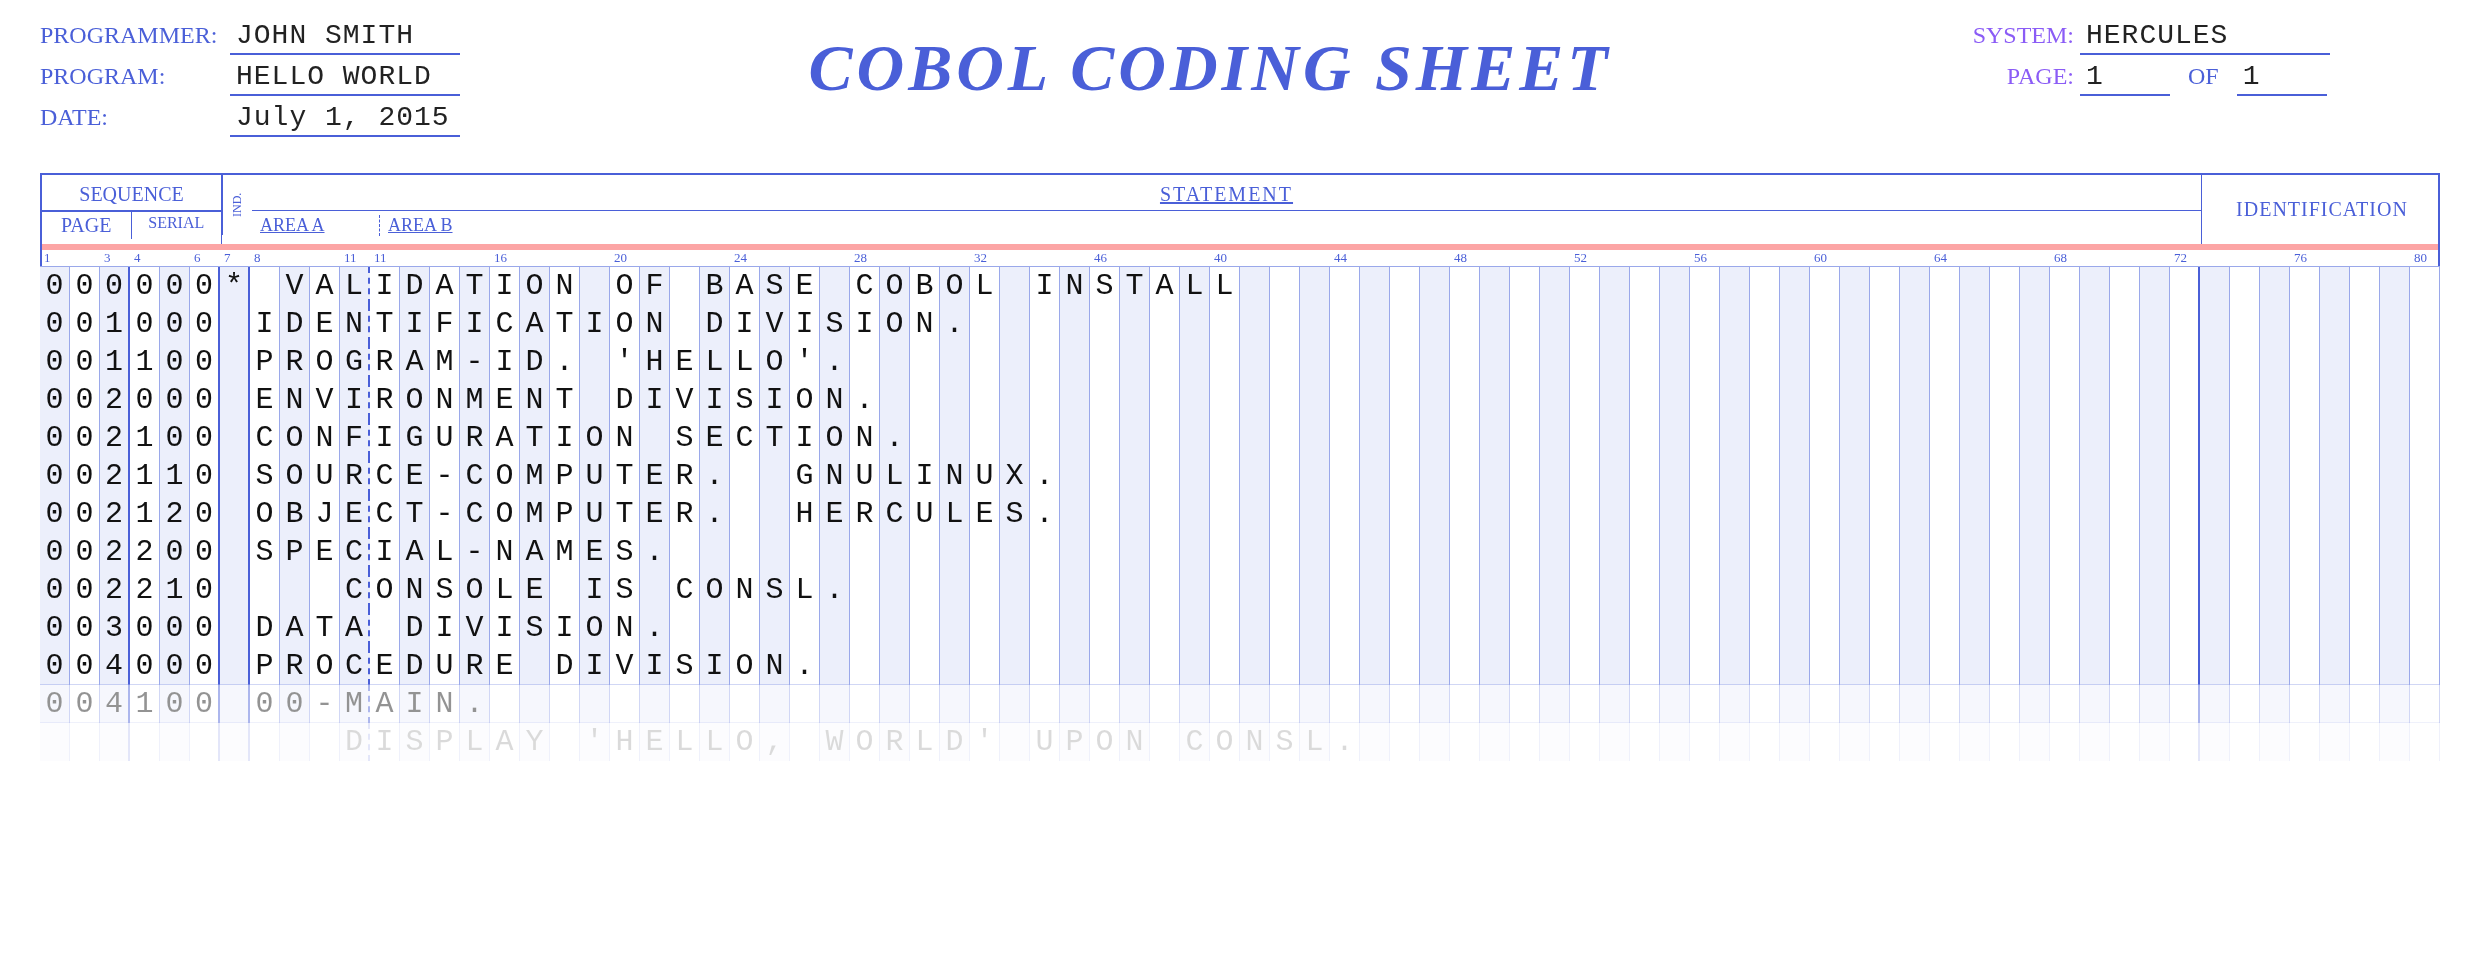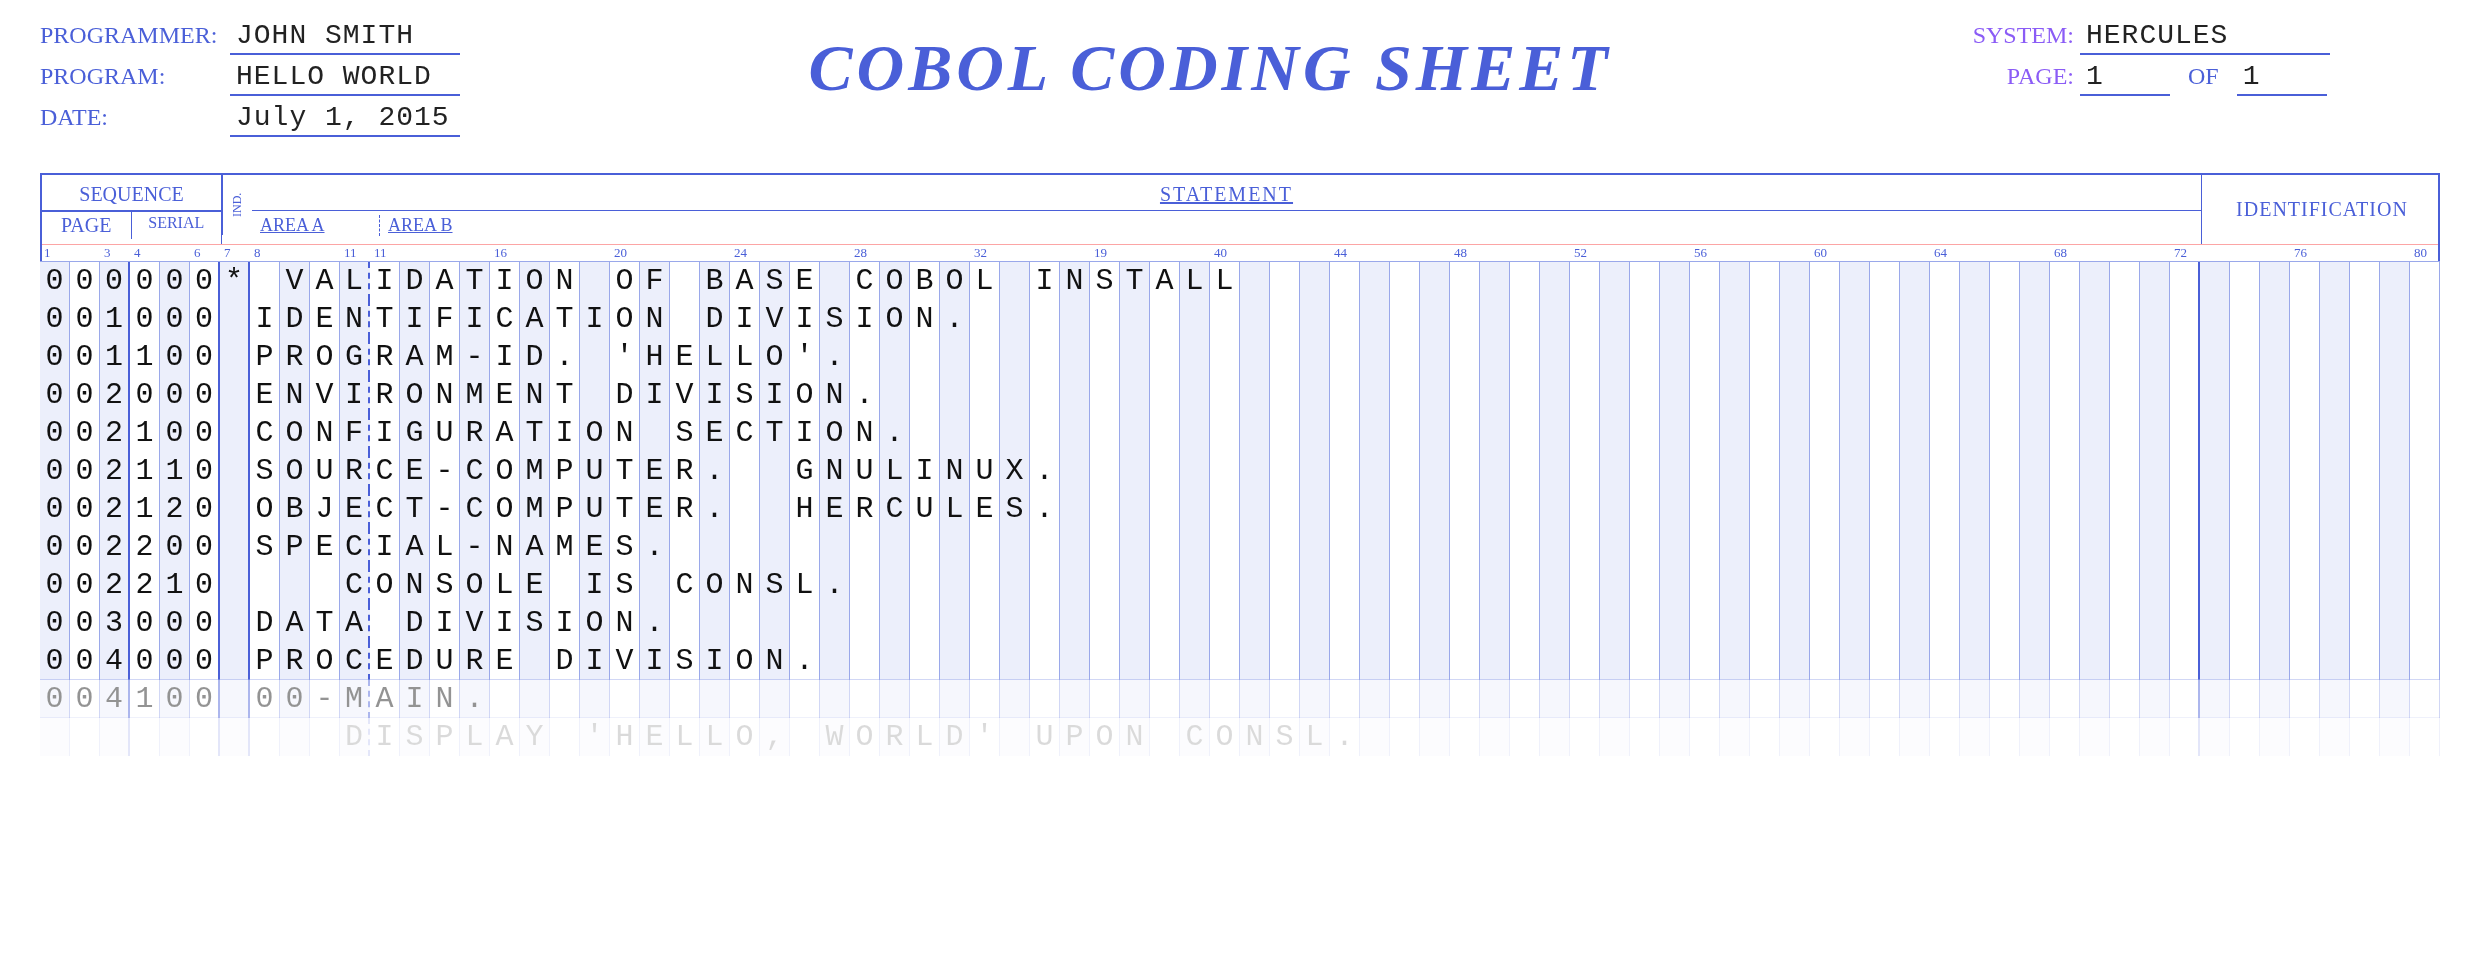--- a/index.html
+++ b/index.html
@@ -79,21 +79,21 @@
   
   .grid-wrap {
     border: 2px solid #4a5fd8;
     border-bottom: none;
   }
   .gridhead-row1 {
     display: flex;
     font-size: 20px;
     color: #4a5fd8;
     text-align: center;
-    border-bottom: 1px solid #fca5a5;
+    border-bottom: 6px solid #fca5a5;
   }
   .gridhead-row1 > div { border-right: 1px solid #4a5fd8; padding: 4px 0; }
   .gridhead-row1 > div:last-child { border-right: none; }
   .gh-ind  { flex: 0 0 calc(var(--cw)*1); font-size: 12px; writing-mode: vertical-rl; transform: rotate(180deg); padding: 2px 0; height: 60px; display:flex; align-items:center; justify-content:center; }
   .gh-stmt-wrap { flex: 0 0 calc(var(--cw)*65); display:flex; flex-direction:column;text-decoration:underline; }
   .gh-stmt { border-bottom: 1px solid #4a5fd8; padding:4px 0; letter-spacing:2px; }
   .gh-areas { display:flex; font-size:18px; padding:4px 0 4px 8px; text-align:left; }
   .gh-area-a { flex:0 0 calc(var(--cw)*4); border-right:1px dashed #4a5fd8; }
   .gh-area-b { padding-left:8px; }
   .gh-ident{ flex: 0 0 calc(var(--cw)*8); display:flex; align-items:center; justify-content:center; letter-spacing:1px;text-align:right; }
@@ -231,21 +231,21 @@
         <span></span>
         <span></span>
         <span>28</span>
         <span></span>
         <span></span>
         <span></span>
         <span>32</span>
         <span></span>
         <span></span>
         <span></span>
-        <span>19</span>
+        <span>46</span>
         <span></span>
         <span></span>
         <span></span>
         <span>40</span>
         <span></span>
         <span></span>
         <span></span>
         <span>44</span>
         <span></span>
         <span></span>

